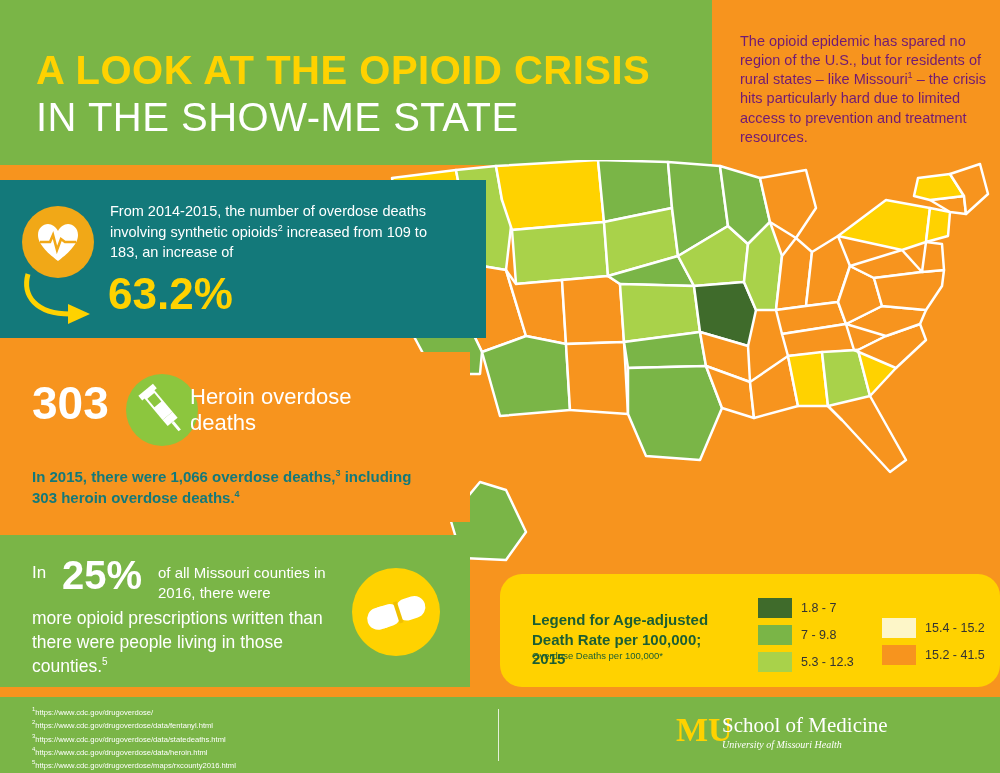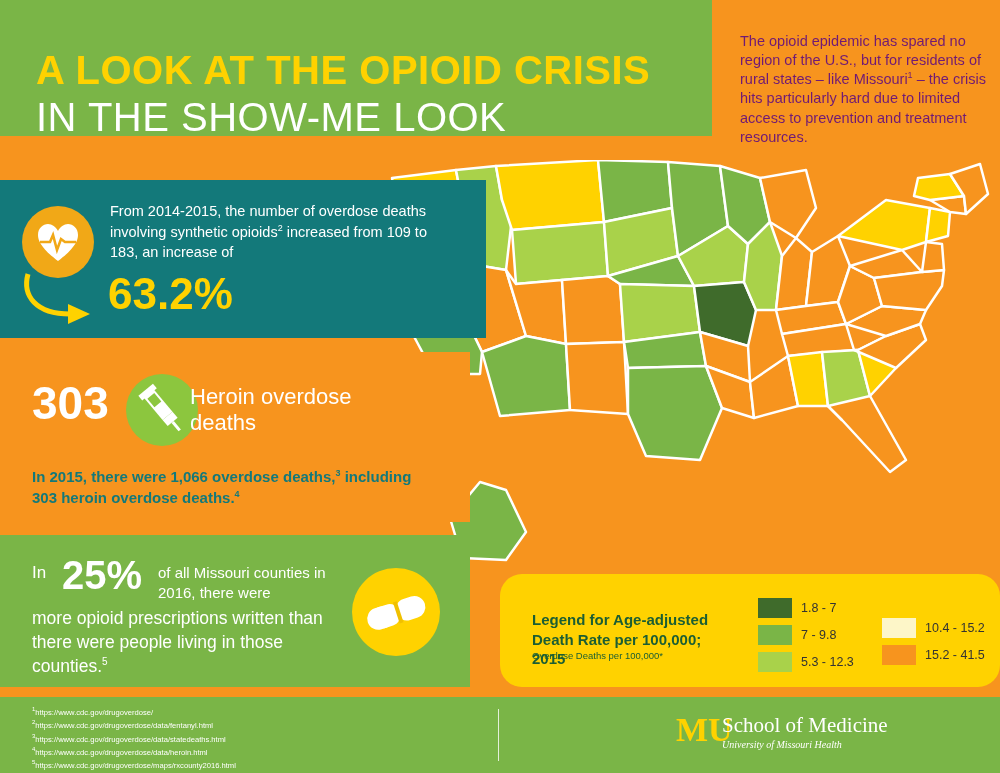--- a/index.html
+++ b/index.html
@@ -7,21 +7,21 @@
     width:1000px;height:773px;
     background:#f7941e;
     font-family:"Liberation Sans", sans-serif;
     overflow:hidden;
     position:relative;
   }
   #root{position:absolute;left:0;top:0;width:1000px;height:773px;background:#f7941e;}
 
   
   .header-green{
-    position:absolute;left:0;top:0;width:712px;height:136px;
+    position:absolute;left:0;top:0;width:712px;height:165px;
     background:#7ab547;
     text-align:center;
   }
   .title-line1{
     position:absolute;left:36px;top:50px;
     font-size:40px;font-weight:bold;color:#ffd200;
     letter-spacing:0.5px;line-height:1;
   }
   .title-line2{
     position:absolute;left:36px;top:97px;
@@ -158,21 +158,21 @@
     font-family:"Liberation Serif",serif;
   }
 </style>
 </head>
 <body>
 
 <div id="root">
 
   <div class="header-green">
     <div class="title-line1">A LOOK AT THE OPIOID CRISIS</div>
-    <div class="title-line2">IN THE SHOW-ME LOOK</div>
+    <div class="title-line2">IN THE SHOW-ME STATE</div>
   </div>
 
   <div class="header-intro">
     <p><span>The opioid epidemic has spared no region of the U.S., but for residents of rural states – like Missouri</span><sup>1</sup><span> – the crisis hits particularly hard due to limited access to prevention and treatment resources.</span></p>
   </div>
 
   <div class="map-wrap">
     <svg width="670" height="420" viewBox="0 0 670 420" xmlns="http://www.w3.org/2000/svg">
       <g stroke="#ffffff" stroke-width="2.5" stroke-linejoin="round">
 
@@ -338,21 +338,21 @@
       </div>
       <div class="legend-item">
         <span class="legend-sw" style="background:#a9d24a"></span>
         <span class="legend-lb">5.3 - 12.3</span>
       </div>
     </div>
 
     <div class="legend-col c2" style="top:42px;">
       <div class="legend-item">
         <span class="legend-sw" style="background:#fdf6c8"></span>
-        <span class="legend-lb">10.4 - 15.2</span>
+        <span class="legend-lb">15.4 - 15.2</span>
       </div>
       <div class="legend-item">
         <span class="legend-sw" style="background:#f7941e"></span>
         <span class="legend-lb">15.2 - 41.5</span>
       </div>
     </div>
   </div>
 
   <div class="footer">
     <div class="sources">

